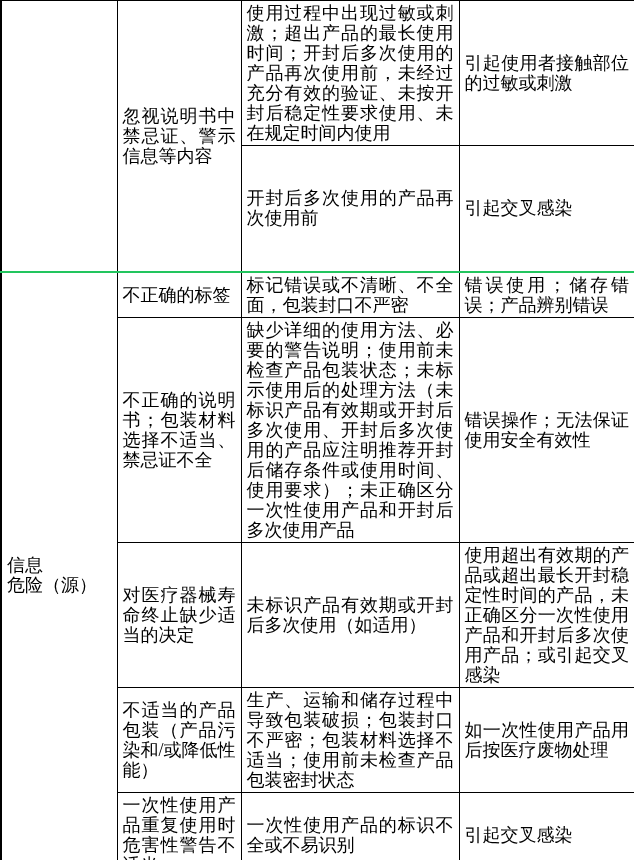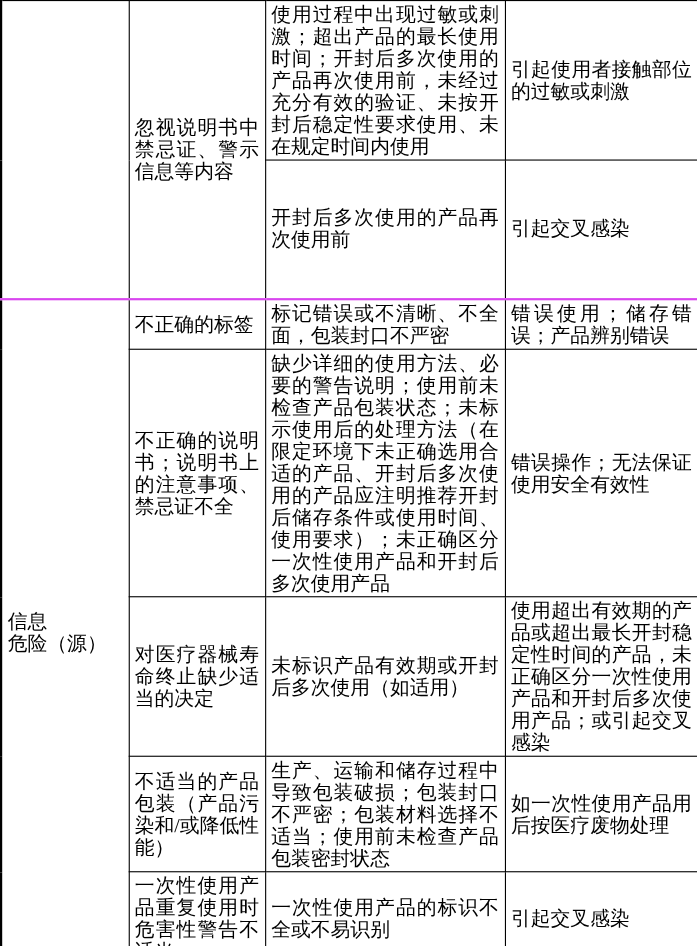--- a/index.html
+++ b/index.html
@@ -27,21 +27,21 @@
     border: 1px solid #000;
     vertical-align: middle;
     padding: 2px 5px;
     text-align: justify;
     text-justify: inter-character;
     overflow: hidden;
     word-break: break-all;
   }
   
   tr.section-start td {
-    border-top: 2px solid #d946ef;
+    border-top: 2px solid #22c55e;
   }
   td.cat-cell {
     text-align: left;
     white-space: pre-line;
   }
   
   tr.r-a1 { height: 142px; }
   tr.r-a2 { height: 126px; }
   tr.r-b1 { height: 46px;  }
   tr.r-b2 { height: 217px; }
@@ -73,22 +73,22 @@
     </tr>
 
     <tr class="r-b1 section-start">
       <td class="cat-cell" rowspan="5">信息
 危险（源）</td>
       <td>不正确的标签</td>
       <td>标记错误或不清晰、不全面，包装封口不严密</td>
       <td>错误使用；储存错误；产品辨别错误</td>
     </tr>
     <tr class="r-b2">
-      <td>不正确的说明书；说明书上的注意事项、禁忌证不全</td>
-      <td>缺少详细的使用方法、必要的警告说明；使用前未检查产品包装状态；未标示使用后的处理方法（在限定环境下未正确选用合适的产品、开封后多次使用的产品应注明推荐开封后储存条件或使用时间、使用要求）；未正确区分一次性使用产品和开封后多次使用产品</td>
+      <td>不正确的说明书；包装材料选择不适当、禁忌证不全</td>
+      <td>缺少详细的使用方法、必要的警告说明；使用前未检查产品包装状态；未标示使用后的处理方法（未标识产品有效期或开封后多次使用、开封后多次使用的产品应注明推荐开封后储存条件或使用时间、使用要求）；未正确区分一次性使用产品和开封后多次使用产品</td>
       <td>错误操作；无法保证使用安全有效性</td>
     </tr>
     <tr class="r-b3">
       <td>对医疗器械寿命终止缺少适当的决定</td>
       <td>未标识产品有效期或开封后多次使用（如适用）</td>
       <td>使用超出有效期的产品或超出最长开封稳定性时间的产品，未正确区分一次性使用产品和开封后多次使用产品；或引起交叉感染</td>
     </tr>
     <tr class="r-b4">
       <td>不适当的产品包装（产品污染和/或降低性能）</td>
       <td>生产、运输和储存过程中导致包装破损；包装封口不严密；包装材料选择不适当；使用前未检查产品包装密封状态</td>

